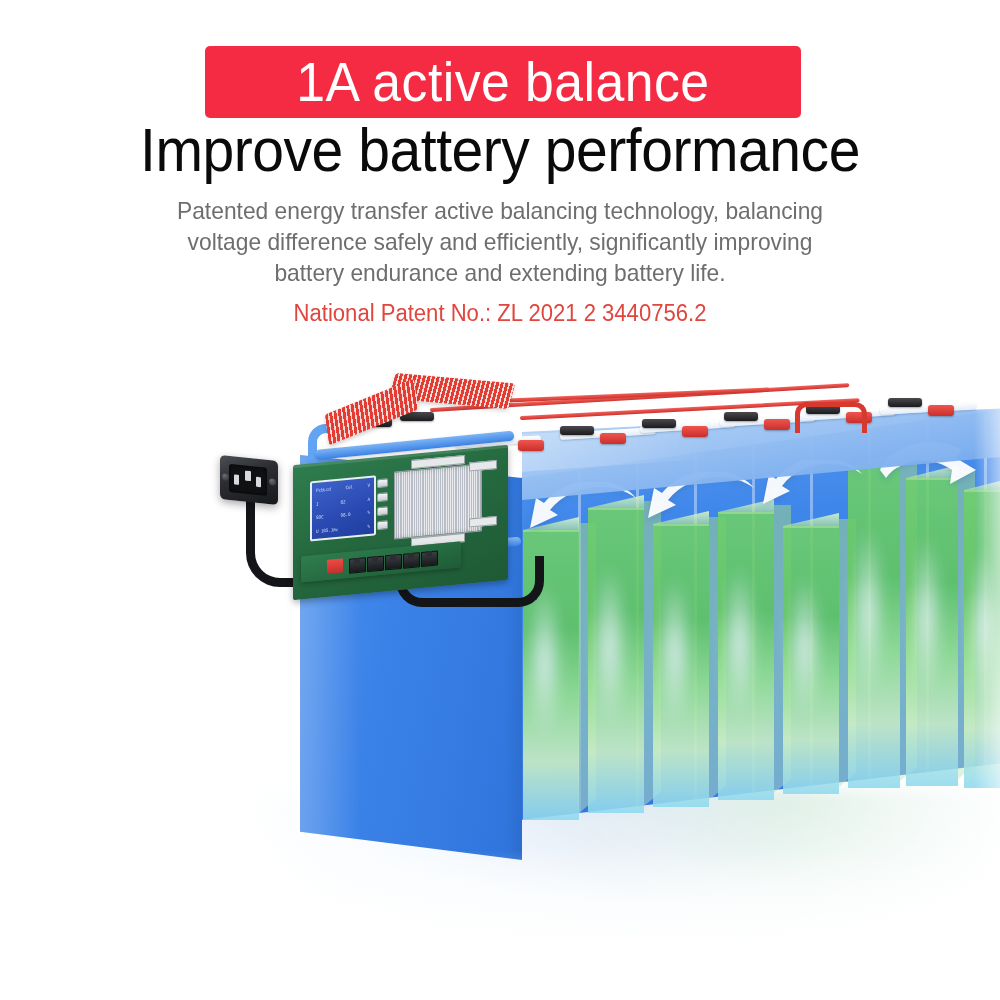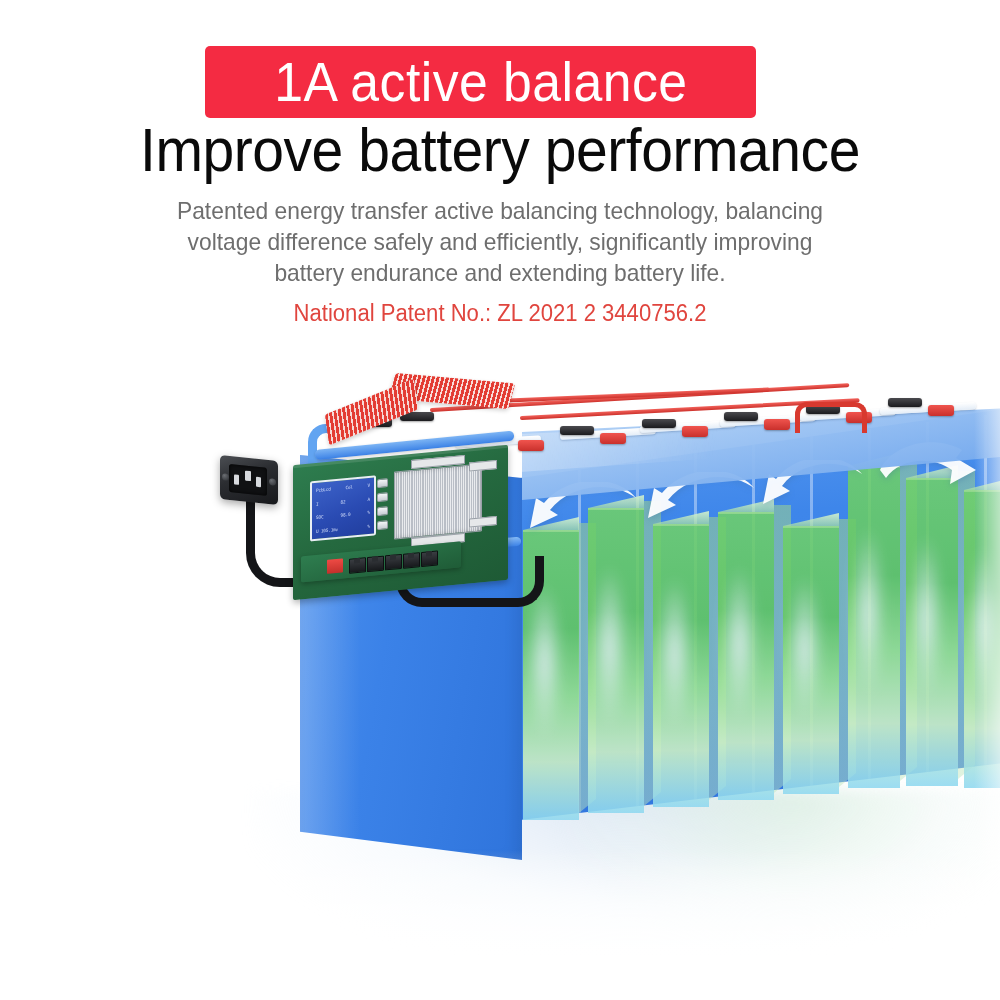--- a/index.html
+++ b/index.html
@@ -6,21 +6,21 @@
   body{
     width:1000px;height:1000px;overflow:hidden;
     background:#ffffff;
     font-family:"Liberation Sans", sans-serif;
     position:relative;
   }
   #page{position:absolute;inset:0;background:#fff;overflow:hidden;}
 
   
   .badge{
-    position:absolute;left:205px;top:46px;width:551px;height:72px;
+    position:absolute;left:205px;top:46px;width:596px;height:72px;
     background:#F42B42;border-radius:5px;
     display:flex;align-items:center;justify-content:center;
   }
   .badge-text{
     color:#ffffff;font-size:55px;line-height:55px;font-weight:400;
     letter-spacing:.5px;white-space:nowrap;
     transform:scaleX(.94);transform-origin:center;
   }
   .headline{
     position:absolute;left:0;top:113px;width:1000px;text-align:center;

